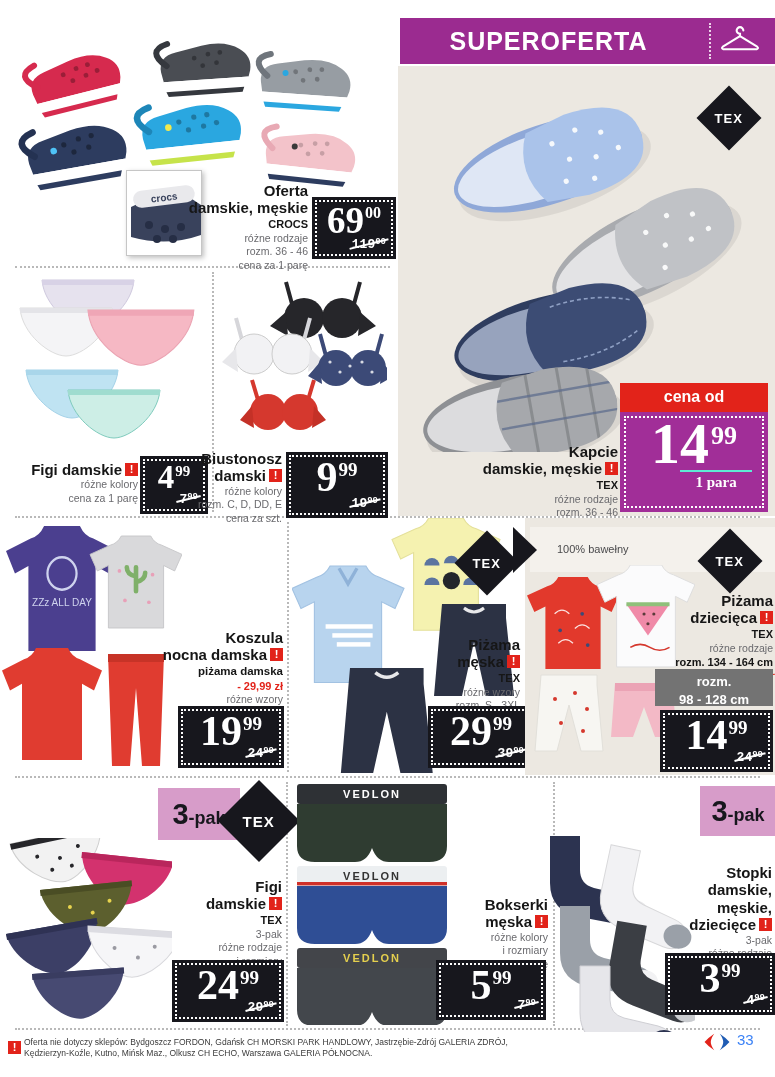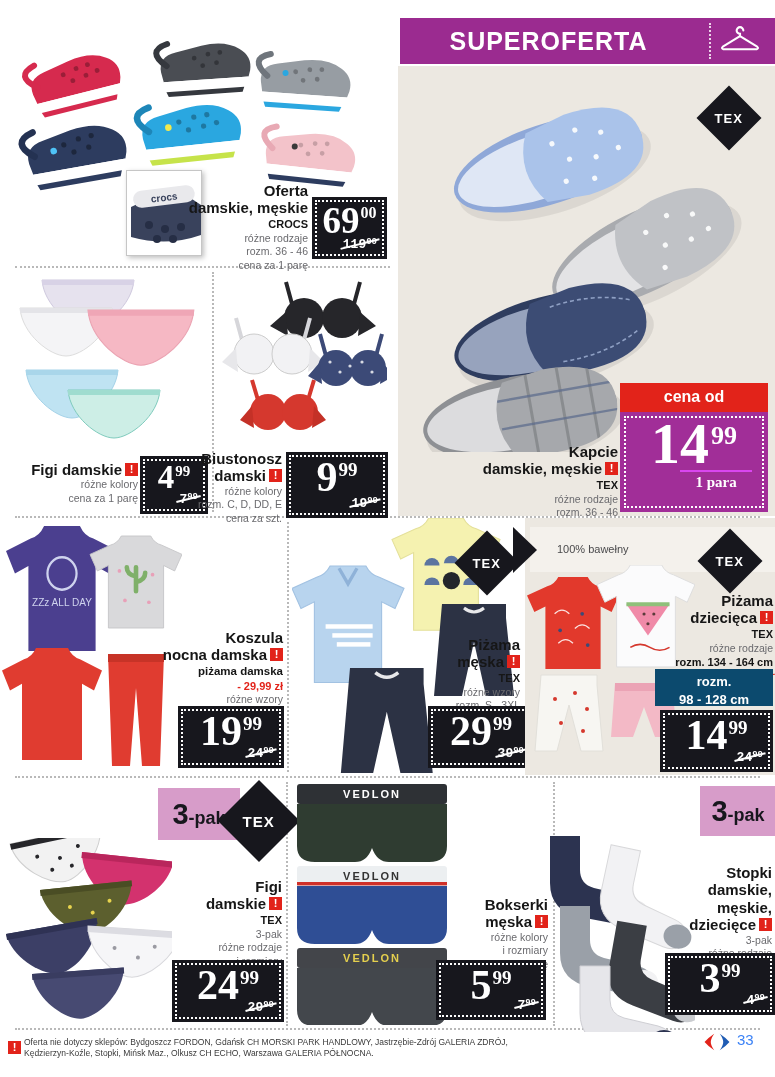--- a/index.html
+++ b/index.html
@@ -56,23 +56,23 @@
   .pak i{font-style:normal;font-size:18px;font-weight:bold;margin-top:9px;}
   
   .cenaod{position:absolute;background:#e2231a;color:#fff;text-align:center;
       font:bold 16px/27px "Liberation Sans",sans-serif;}
   .purple-price{position:absolute;background:#a12e98;box-sizing:border-box;}
   .purple-price::before{content:"";position:absolute;inset:4px;border:2px dotted #fff;pointer-events:none;}
   .pp-row{display:flex;justify-content:center;align-items:flex-start;margin-top:6px;}
   .pp-main{color:#fff;font:bold 58px/0.9 "Liberation Serif",serif;}
   .pp-cents{color:#fff;font:bold 26px/1 "Liberation Serif",serif;margin-top:5px;margin-left:2px;}
   .pp-unit{color:#fff;font:bold 15px "Liberation Serif",serif;width:72px;margin:0 16px 0 auto;
-      border-top:2px solid #d946ef;text-align:center;padding-top:2px;}
-  
-  .sizebox{position:absolute;background:#0c4a6e;color:#fff;text-align:center;
+      border-top:2px solid #5eead4;text-align:center;padding-top:2px;}
+  
+  .sizebox{position:absolute;background:#737373;color:#fff;text-align:center;
       font:bold 13px/1.35 "Liberation Sans",sans-serif;padding-top:4px;box-sizing:border-box;}
   
   .strip{position:absolute;background:#f4f1ec;}
   .striptxt{position:absolute;font-size:11px;color:#4a4a4c;}
   .arrowr{position:absolute;width:0;height:0;border-top:23px solid transparent;
       border-bottom:23px solid transparent;border-left:24px solid #17171d;}
   
   .inset{position:absolute;background:#fff;border:1px solid #c6c6c6;box-shadow:2px 2px 5px rgba(0,0,0,.25);}
   
   .foot{position:absolute;left:24px;top:1037px;width:600px;font-size:8.5px;color:#3a3a3a;line-height:1.3;}
@@ -299,21 +299,21 @@
   </div>
 
   <div class="txt" style="left:160px;top:182px;width:148px;">
     <div class="nm">Oferta</div>
     <div class="nm">damskie, męskie</div>
     <div class="br">CROCS</div>
     <div class="dt">różne rodzaje</div>
     <div class="dt">rozm. 36 - 46</div>
     <div class="dt">cena za 1 parę</div>
   </div>
-  <div class="pbadge s" style="left:312px;top:197px;width:75px;height:62px;">
+  <div class="pbadge s" style="left:312px;top:197px;width:84px;height:62px;">
     <span class="pb-main">69</span>
     <span class="pb-cents">00</span>
     <span class="pb-old"><span class="pbo-m">119</span><span class="pbo-c">00</span></span>
   </div>
 
   
   <svg class="abs" style="left:12px;top:278px;" width="190" height="175" viewBox="0 0 190 175">
     <g transform="translate(30,2)">
         <path d="M0,0 L92,0 C90,26 62,48 46,48 C30,48 2,26 0,0 Z" fill="#e6e2ee" stroke="#cfc9de"></path>
         <path d="M0,0 h92 v5 h-92 Z" fill="#d8d2e6"></path>
@@ -686,21 +686,21 @@
   <div class="pbadge" style="left:665px;top:953px;width:110px;height:62px;">
     <span class="pb-main">3</span>
     <span class="pb-cents">99</span>
     <span class="pb-old"><span class="pbo-m">4</span><span class="pbo-c">99</span></span>
   </div>
 
   
   <span class="ex abs" style="left:8px;top:1039px;margin-left:0;"></span>
   <div class="foot">
     <div>Oferta nie dotyczy sklepów: Bydgoszcz FORDON, Gdańsk CH MORSKI PARK HANDLOWY, Jastrzębie-Zdrój GALERIA ZDRÓJ,</div>
-    <div>Kędzierzyn-Koźle, Stopki, Mińsk Maz., Olkusz CH ECHO, Warszawa GALERIA PÓŁNOCNA.</div>
+    <div>Kędzierzyn-Koźle, Kutno, Mińsk Maz., Olkusz CH ECHO, Warszawa GALERIA PÓŁNOCNA.</div>
   </div>
   <svg class="abs" style="left:703px;top:1033px;" width="28" height="18" viewBox="0 0 40 26">
     <path d="M16,1 Q7,7 2,13 Q7,19 16,25 Q11,18 11,13 Q11,8 16,1 Z" fill="#e2231a"></path>
     <path d="M24,1 Q33,7 38,13 Q33,19 24,25 Q29,18 29,13 Q29,8 24,1 Z" fill="#1f5cb4"></path>
   </svg>
   <div class="pageno">33</div>
 
 </div>
 
 </body></html>

